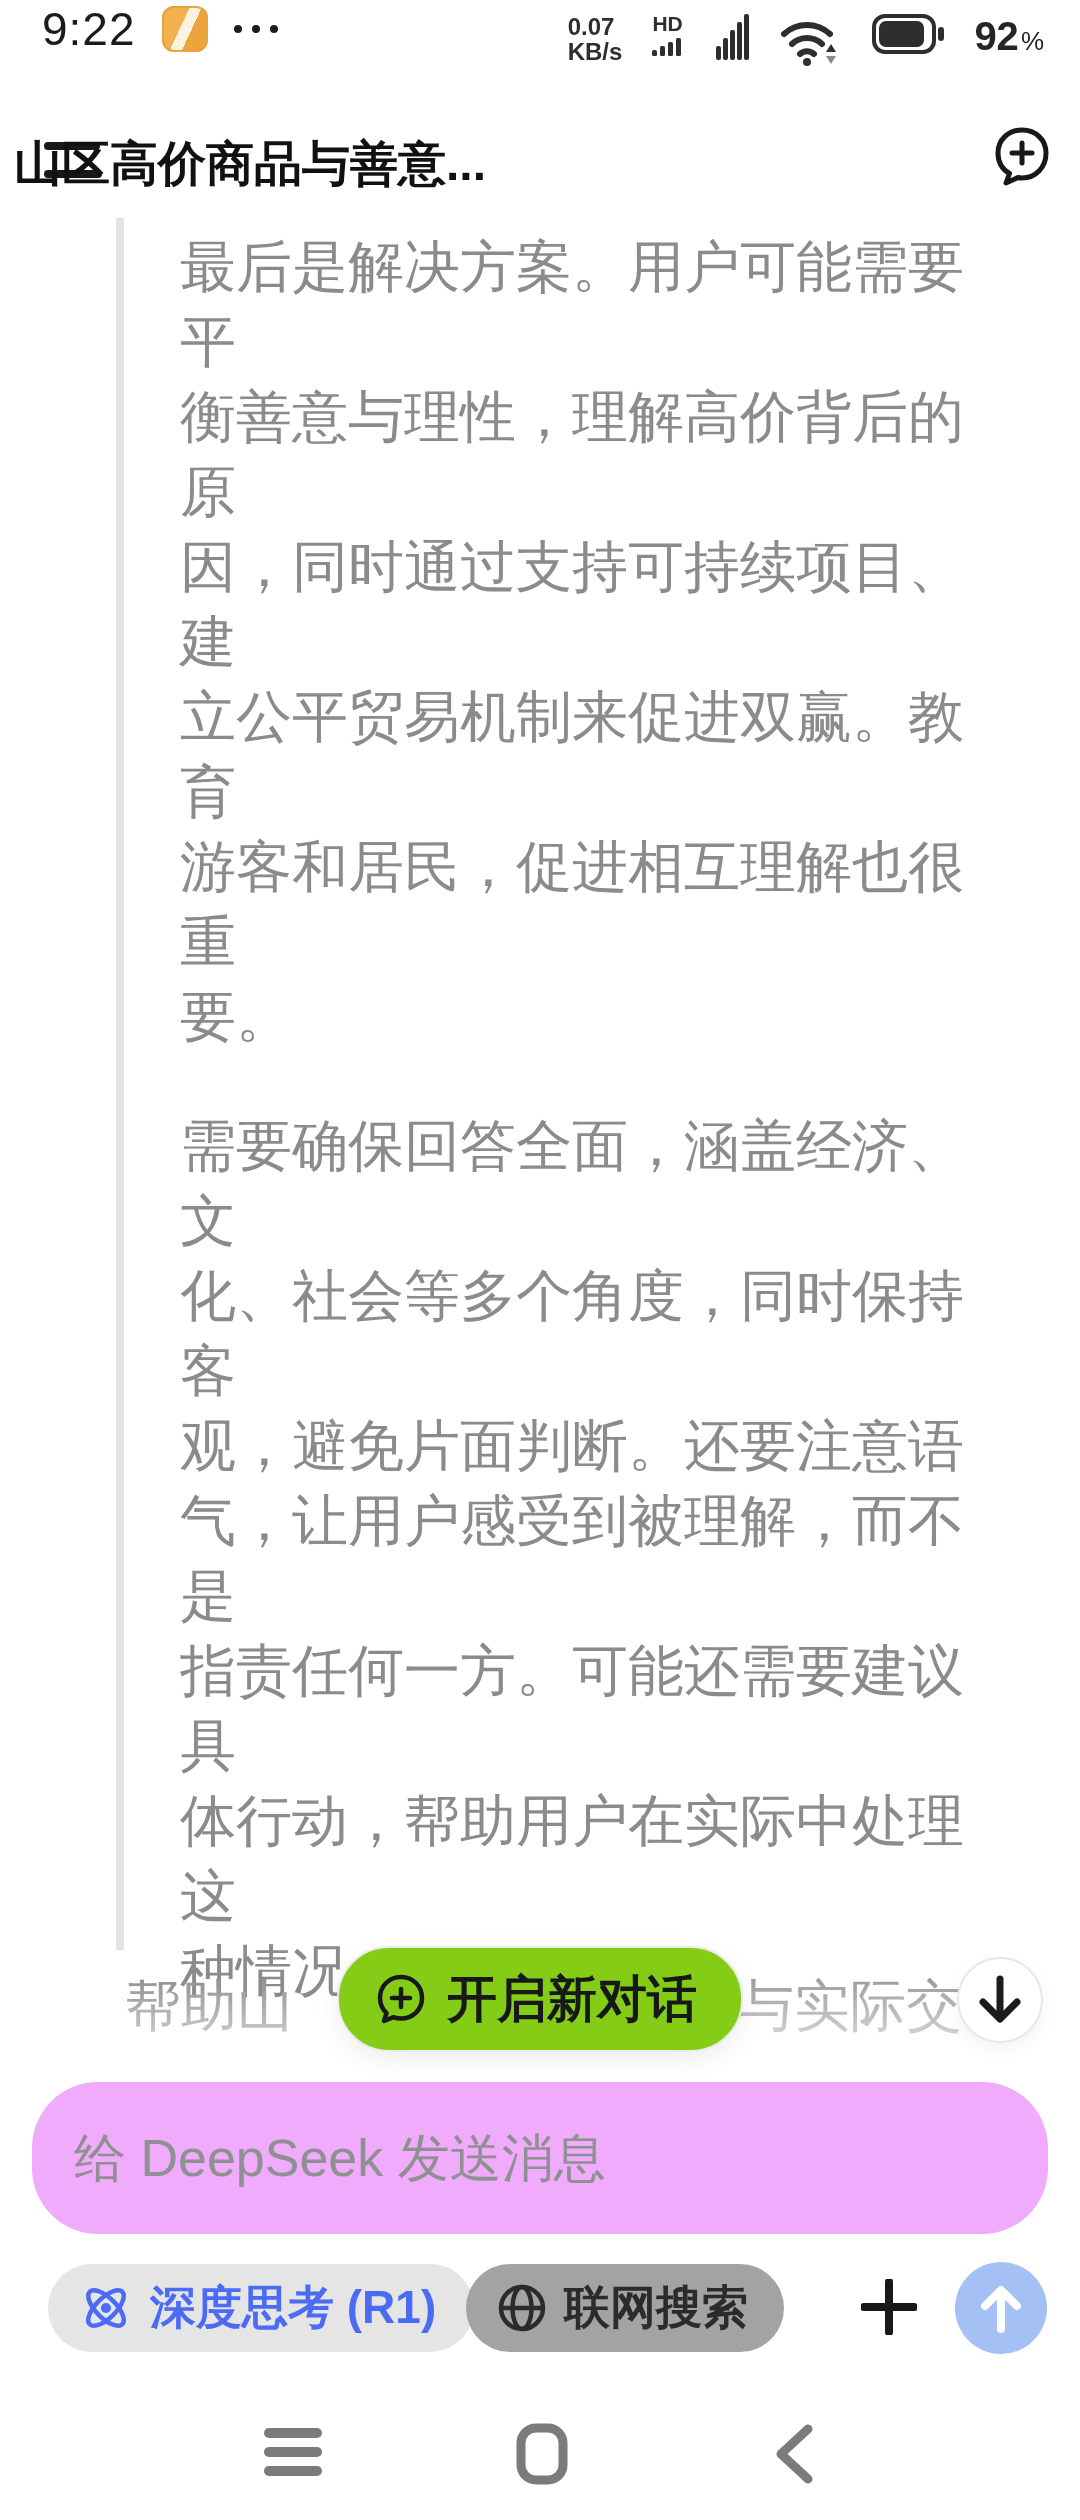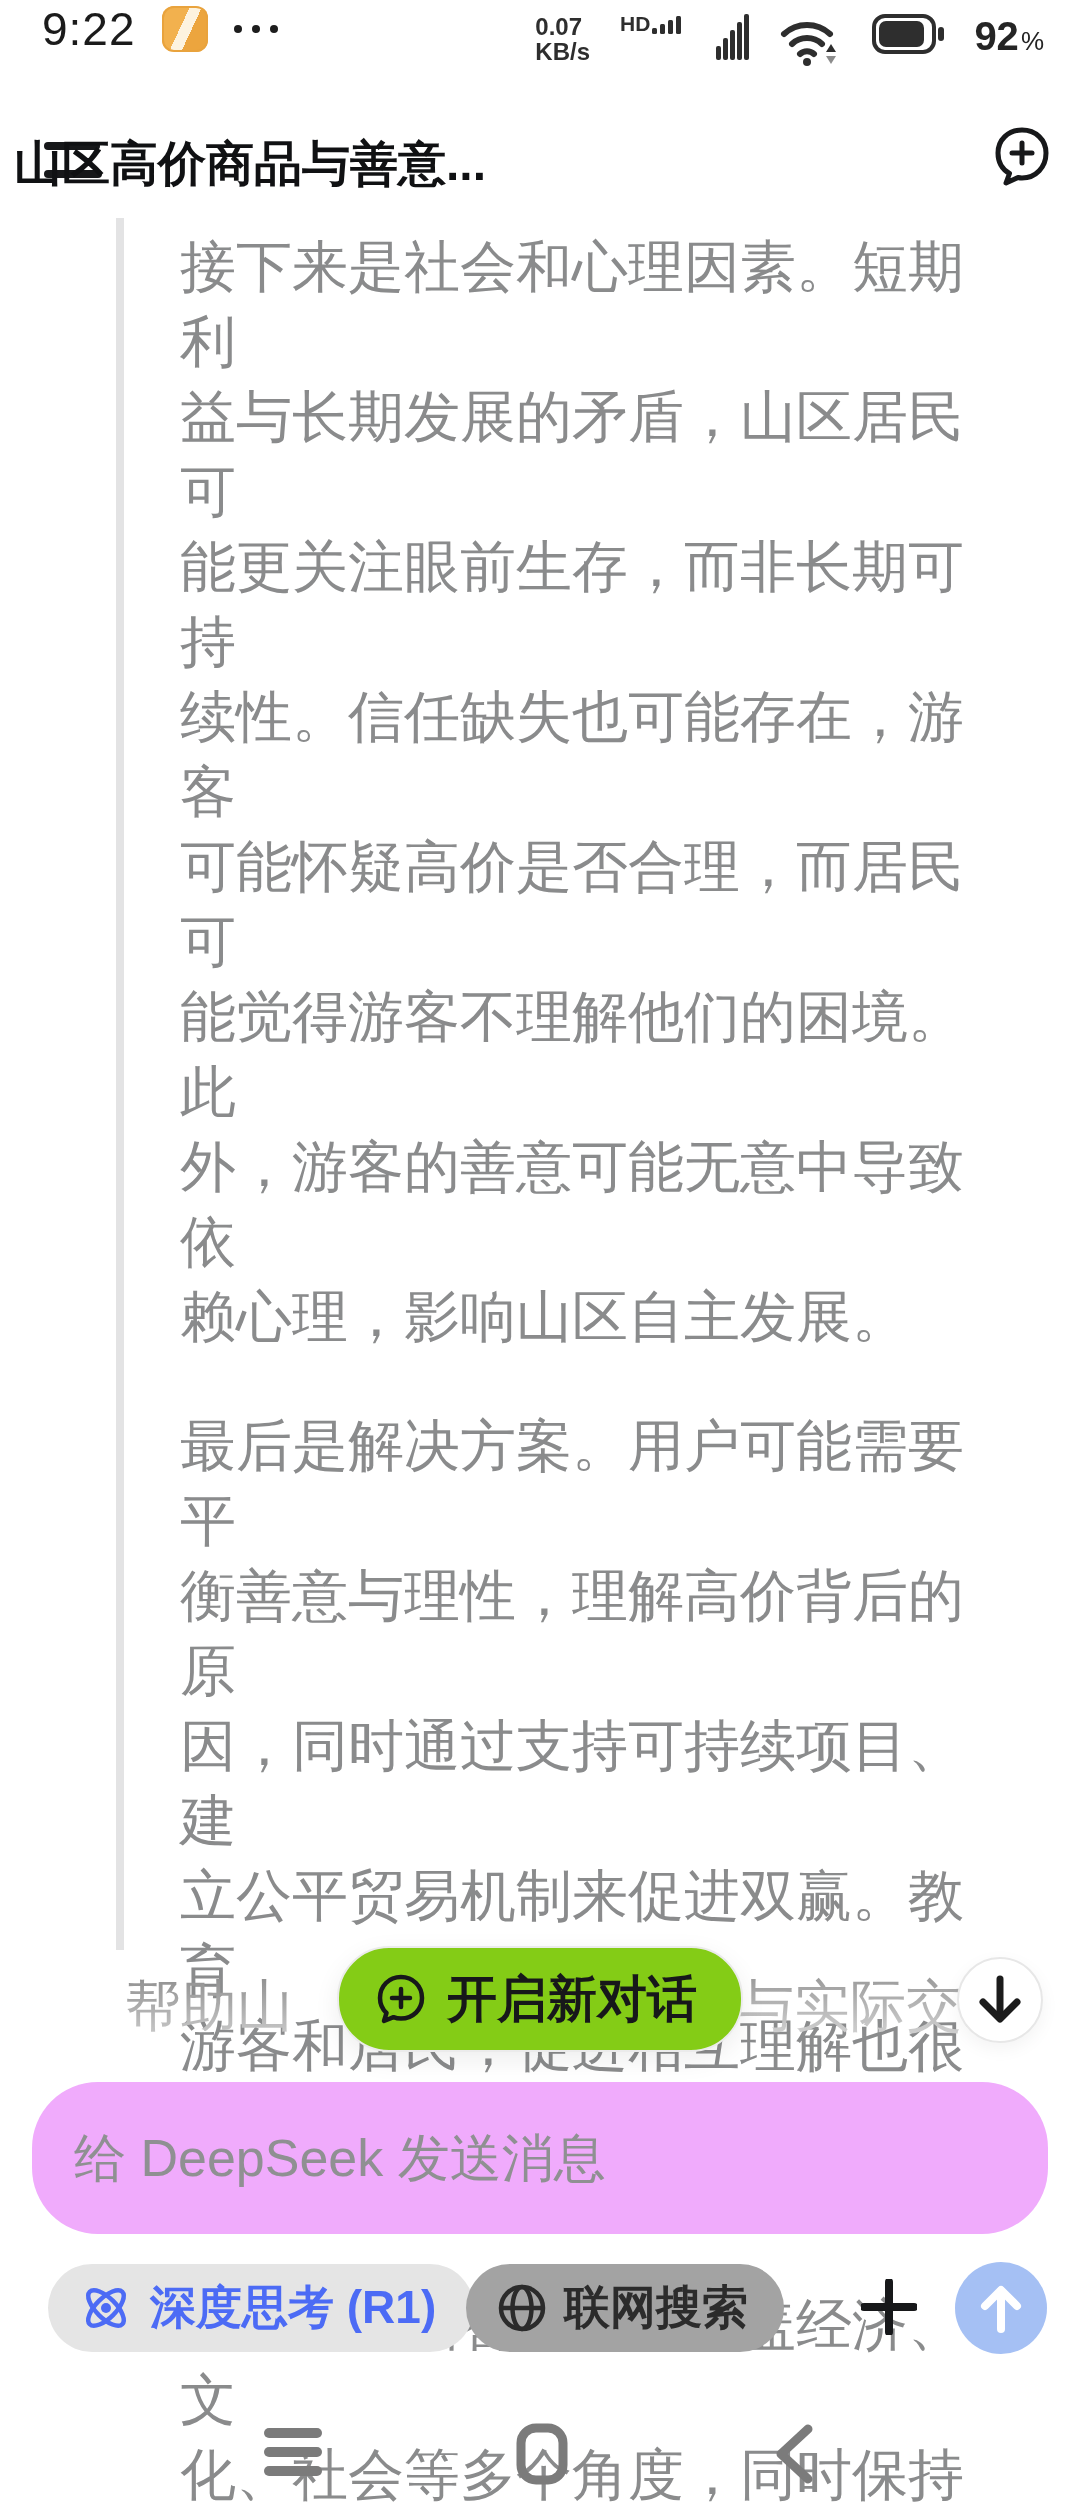--- a/index.html
+++ b/index.html
@@ -15,21 +15,21 @@
   .status-bar{left:0;top:0;width:1080px;height:96px;}
   .sb-left{left:42px;top:2px;display:flex;align-items:center;gap:26px;}
   .sb-time{font-size:46px;font-weight:500;color:#1b1b1b;letter-spacing:1px;}
   .sb-note-icon{width:46px;height:46px;border-radius:12px;
     background:linear-gradient(115deg,#f2b14e 42%,#fdf3df 42%,#fdf3df 60%,#eca53e 60%);
     box-shadow:inset 0 0 0 2px #e9a33d;}
   .sb-dots{display:flex;gap:10px;align-items:center;}
   .sb-dots i{width:8px;height:8px;border-radius:50%;background:#1d1d1d;display:block;}
   .sb-right{right:36px;top:14px;display:flex;align-items:flex-start;gap:30px;color:#2e2e2e;}
   .speed-stack{display:flex;flex-direction:column;line-height:25px;font-size:24px;font-weight:700;color:#2e2e2e;text-align:left;}
-  .hd-col{display:flex;flex-direction:row;align-items:flex-start;gap:2px;}
+  .hd-col{display:flex;flex-direction:column;align-items:flex-start;gap:2px;}
   .hd-label{font-size:21px;font-weight:700;color:#2e2e2e;line-height:20px;}
   .percent-wrap{display:flex;align-items:baseline;gap:2px;}
   .percent-num{font-size:40px;font-weight:700;color:#252525;}
   .percent-sign{font-size:26px;font-weight:500;color:#252525;}
 
   
   .app-header{left:0;top:96px;width:1080px;height:122px;background:#fff;}
   .menu-btn{left:44px;top:46px;width:62px;height:36px;display:flex;flex-direction:column;justify-content:space-between;cursor:pointer;}
   .menu-btn i{display:block;height:8px;border-radius:4px;background:#17181a;}
   .menu-btn i.b1{width:56px;}
@@ -152,28 +152,20 @@
   <div class="abs newchat-btn">
     <svg width="56" height="62" viewBox="0 0 56 62">
       <path d="M28 4 C14 4 4 14 4 27 C4 36 8.5 43.5 15.5 47.5 L12 57 L24 51.5 C25.3 51.8 26.6 52 28 52 C42 52 52 41 52 27 C52 14 42 4 28 4 Z" fill="none" stroke="#17181a" stroke-width="5" stroke-linejoin="round"></path>
       <line x1="28" y1="17" x2="28" y2="37" stroke="#17181a" stroke-width="5" stroke-linecap="round"></line>
       <line x1="18" y1="27" x2="38" y2="27" stroke="#17181a" stroke-width="5" stroke-linecap="round"></line>
     </svg>
   </div>
 </div>
 
 <div class="abs thinking-block">
-  <p>接下来是社会和心理因素。短期利
-益与长期发展的矛盾，山区居民可
-能更关注眼前生存，而非长期可持
-续性。信任缺失也可能存在，游客
-可能怀疑高价是否合理，而居民可
-能觉得游客不理解他们的困境。此
-外，游客的善意可能无意中导致依
-赖心理，影响山区自主发展。</p>
   <p>最后是解决方案。用户可能需要平
 衡善意与理性，理解高价背后的原
 因，同时通过支持可持续项目、建
 立公平贸易机制来促进双赢。教育
 游客和居民，促进相互理解也很重
 要。</p>
   <p>需要确保回答全面，涵盖经济、文
 化、社会等多个角度，同时保持客
 观，避免片面判断。还要注意语
 气，让用户感受到被理解，而不是

